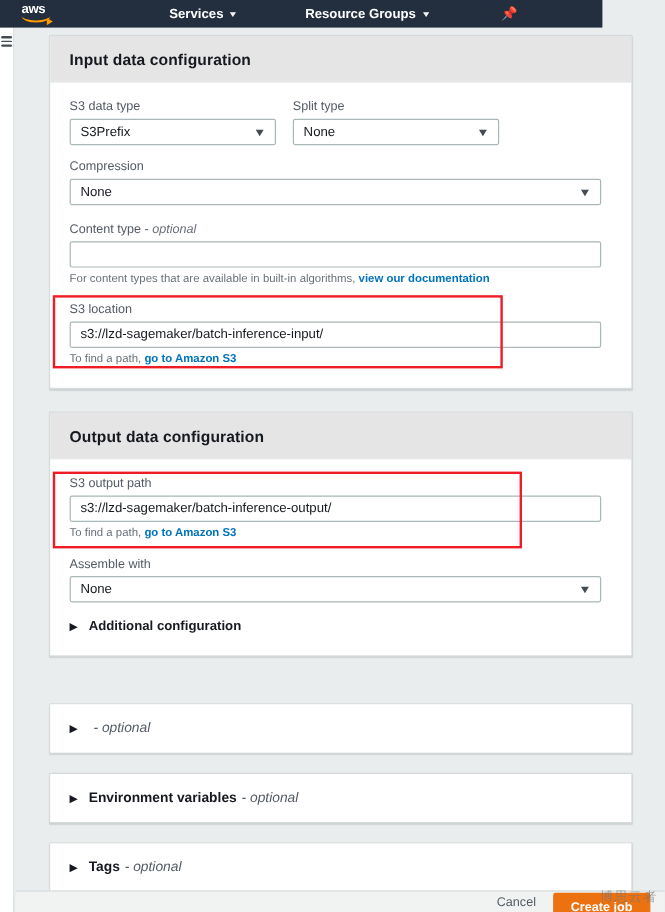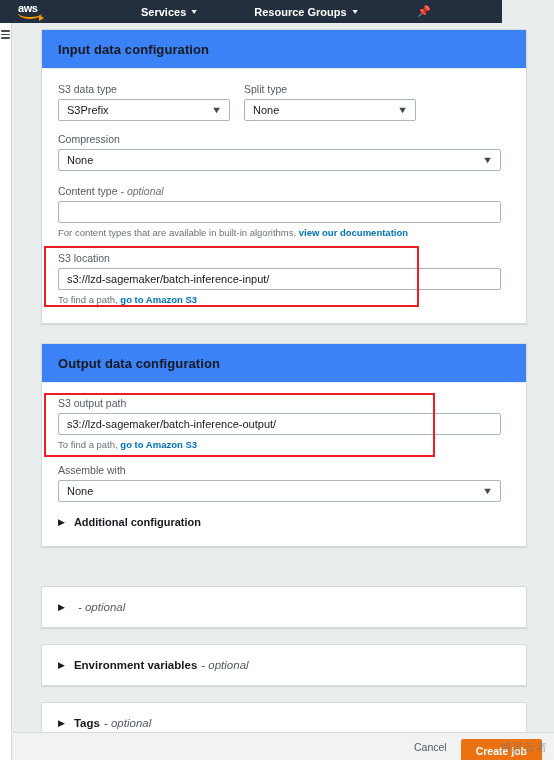--- a/index.html
+++ b/index.html
@@ -138,21 +138,21 @@
   .card {
     position: absolute;
     left: 28px;
     width: 486px;
     background: #ffffff;
     border: 1px solid #d5dbdb;
     border-radius: 1px;
     box-shadow: 0 1px 1px 0 rgba(0,28,36,.12);
   }
   .card-header {
-    background: #3b82f6;
+    background: #e5e5e5;
     border-bottom: 1px solid #eaeded;
     padding: 12px 16px 11px 16px;
   }
   .card-title {
     font-size: 13px;
     font-weight: bold;
     color: #16191f;
     letter-spacing: .1px;
   }
   .card-body {
@@ -267,21 +267,21 @@
     font-weight: bold;
     color: #16191f;
   }
 
   
   .footer {
     position: absolute;
     left: 13px;
     bottom: 0;
     width: 541px;
-    height: 28px;
+    height: 18px;
     background: #f1f3f3;
     border-top: 1px solid #d5dbdb;
     display: flex;
     align-items: center;
     justify-content: flex-end;
     z-index: 30;
   }
   .btn-cancel {
     font-size: 10.5px;
     color: #545b64;

